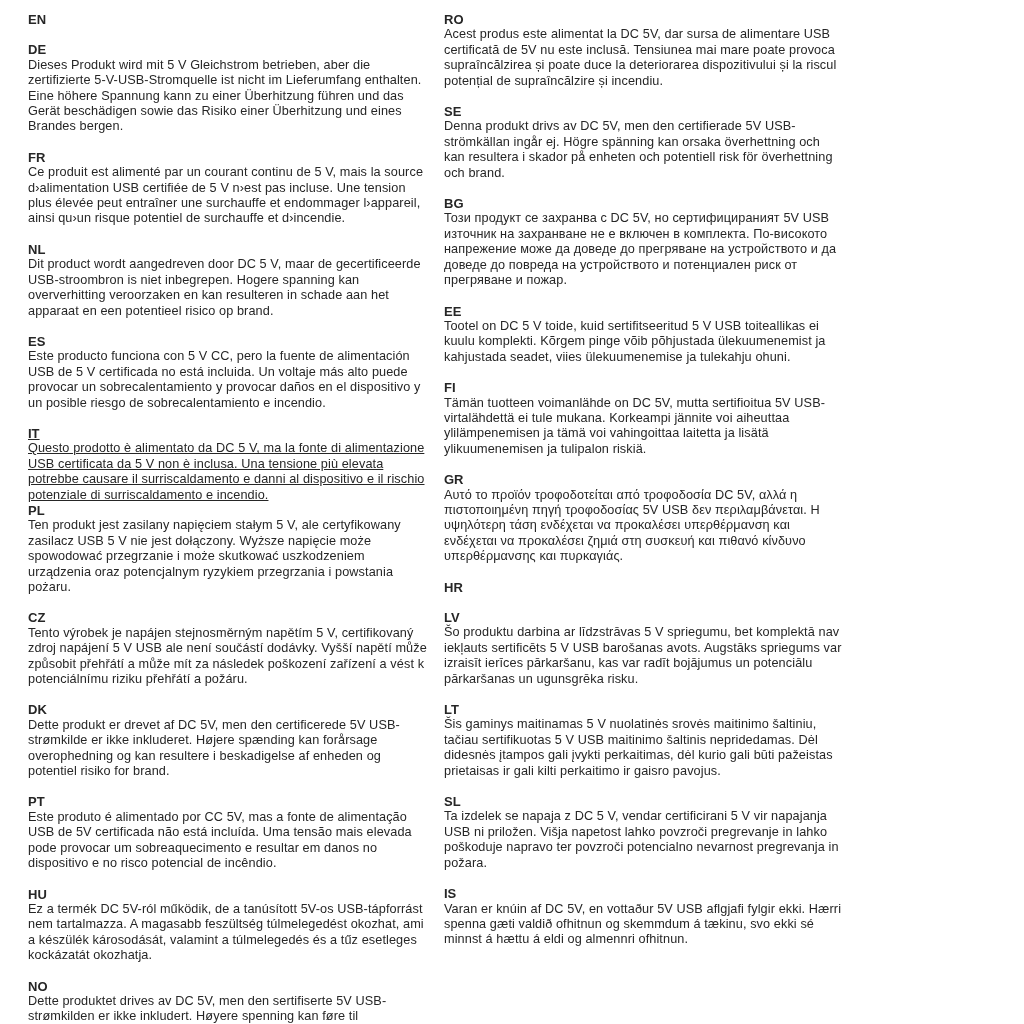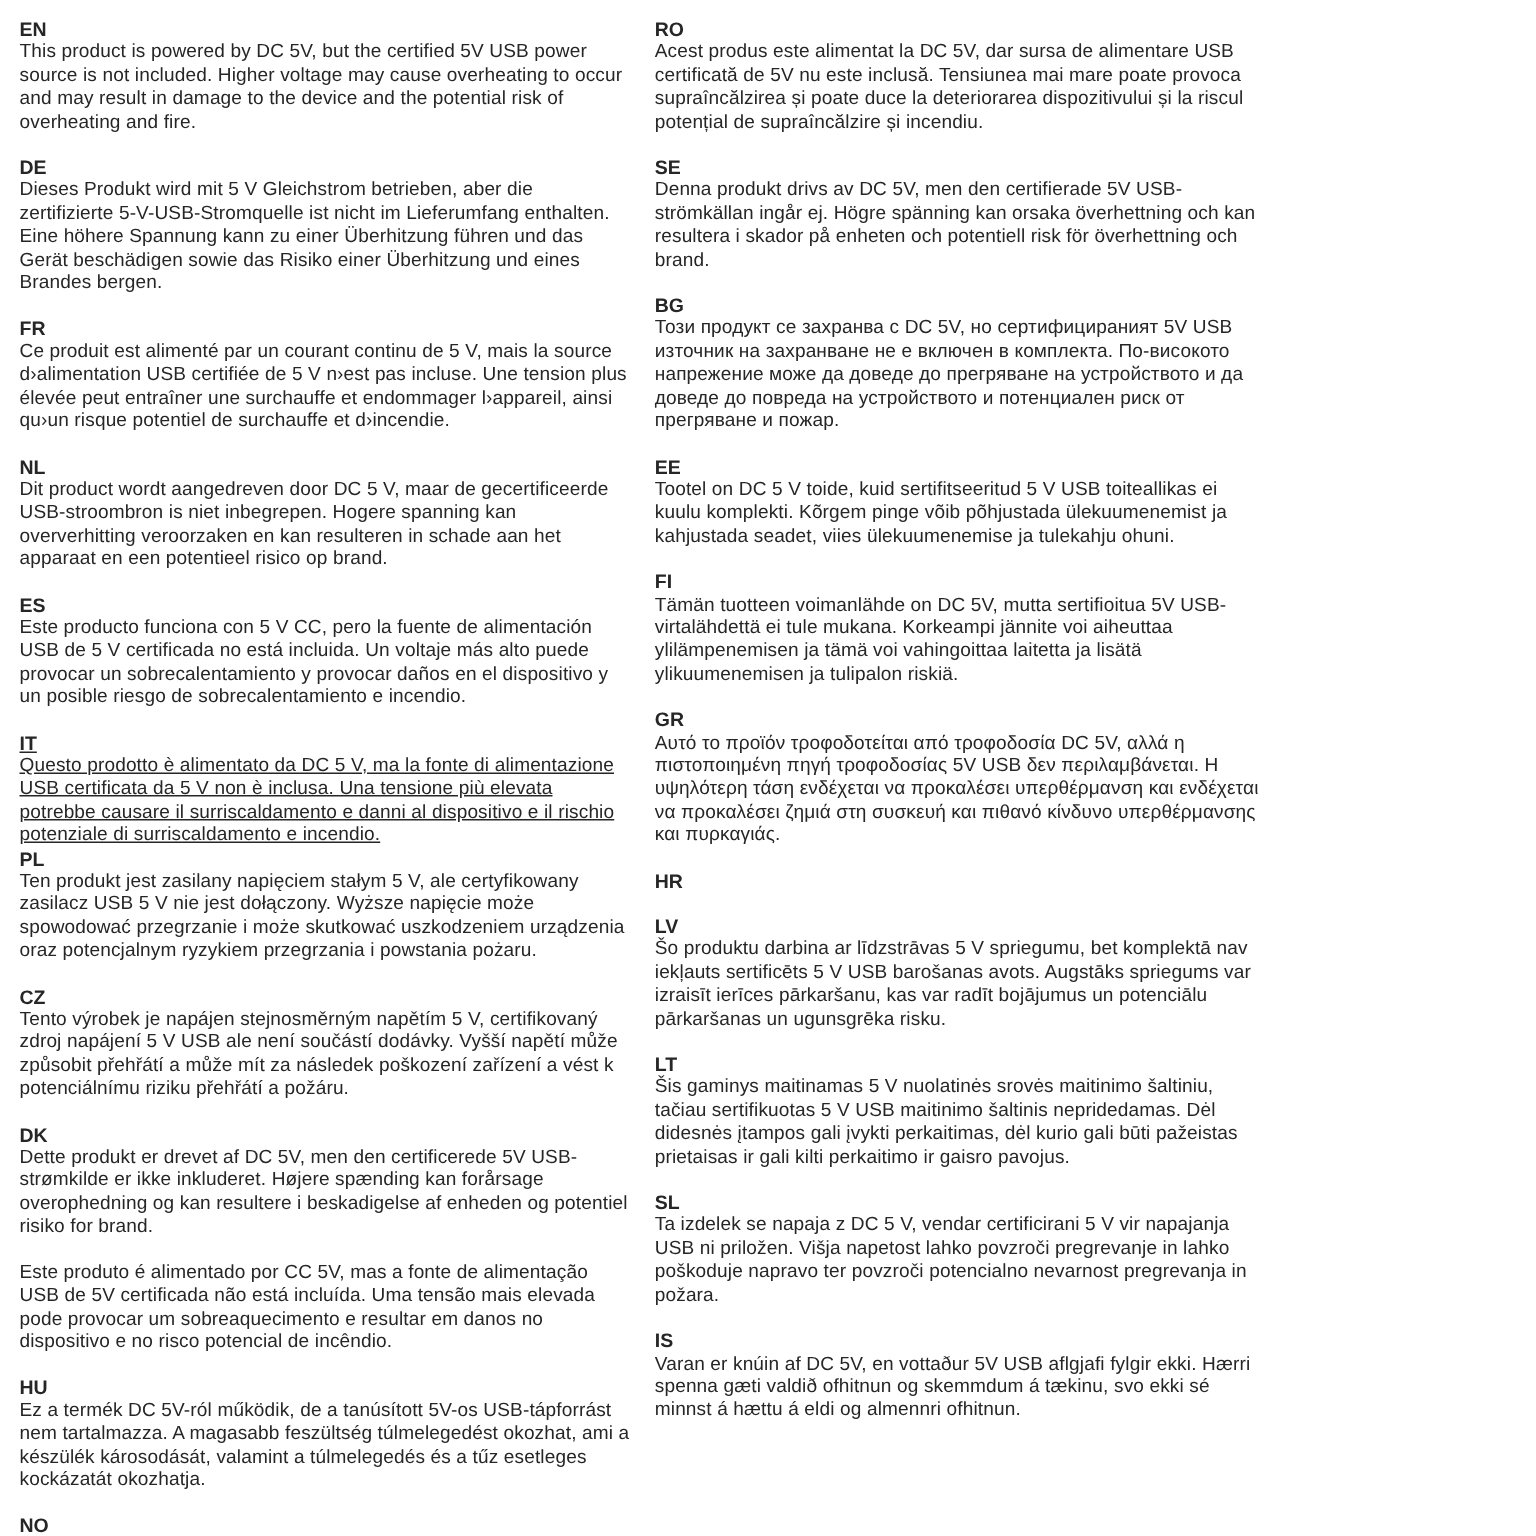--- a/index.html
+++ b/index.html
@@ -4,21 +4,21 @@
 <style>
   html, body {
     margin: 0;
     padding: 0;
     background: #ffffff;
   }
   .page {
     width: 860px;
     height: 1024px;
     box-sizing: border-box;
-    padding: 12px 16px 0 13px;
+    padding: 12px 16px 0 28px;
     display: grid;
     grid-template-columns: 1fr 1fr;
     column-gap: 16px;
     font-family: "Liberation Sans", "DejaVu Sans", sans-serif;
     color: #262626;
     background: #ffffff;
     overflow: hidden;
   }
   .col {
     min-width: 0;
@@ -45,21 +45,20 @@
 </style>
 </head>
 <body>
 
 <div class="page">
 
   <div class="col">
 
     <section class="sec">
       <h3 class="lang-code">EN</h3>
-      <p class="lang-text">This product is powered by DC 5V, but the certified 5V USB power source is not included. Higher voltage may cause overheating to occur and may result in damage to the device and the potential risk of overheating and fire.</p>
     </section>
 
     <section class="sec">
       <h3 class="lang-code">DE</h3>
       <p class="lang-text">Dieses Produkt wird mit 5 V Gleichstrom betrieben, aber die zertifizierte 5-V-USB-Stromquelle ist nicht im Lieferumfang enthalten. Eine höhere Spannung kann zu einer Überhitzung führen und das Gerät beschädigen sowie das Risiko einer Überhitzung und eines Brandes bergen.</p>
     </section>
 
     <section class="sec">
       <h3 class="lang-code">FR</h3>
       <p class="lang-text">Ce produit est alimenté par un courant continu de 5 V, mais la source d›alimentation USB certifiée de 5 V n›est pas incluse. Une tension plus élevée peut entraîner une surchauffe et endommager l›appareil, ainsi qu›un risque potentiel de surchauffe et d›incendie.</p>
@@ -89,20 +88,21 @@
       <h3 class="lang-code">CZ</h3>
       <p class="lang-text">Tento výrobek je napájen stejnosměrným napětím 5 V, certifikovaný zdroj napájení 5 V USB ale není součástí dodávky. Vyšší napětí může způsobit přehřátí a může mít za následek poškození zařízení a vést k potenciálnímu riziku přehřátí a požáru.</p>
     </section>
 
     <section class="sec">
       <h3 class="lang-code">DK</h3>
       <p class="lang-text">Dette produkt er drevet af DC 5V, men den certificerede 5V USB-strømkilde er ikke inkluderet. Højere spænding kan forårsage overophedning og kan resultere i beskadigelse af enheden og potentiel risiko for brand.</p>
     </section>
 
     <section class="sec">
+      <h3 class="lang-code">PT</h3>
       <p class="lang-text">Este produto é alimentado por CC 5V, mas a fonte de alimentação USB de 5V certificada não está incluída. Uma tensão mais elevada pode provocar um sobreaquecimento e resultar em danos no dispositivo e no risco potencial de incêndio.</p>
     </section>
 
     <section class="sec">
       <h3 class="lang-code">HU</h3>
       <p class="lang-text">Ez a termék DC 5V-ról működik, de a tanúsított 5V-os USB-tápforrást nem tartalmazza. A magasabb feszültség túlmelegedést okozhat, ami a készülék károsodását, valamint a túlmelegedés és a tűz esetleges kockázatát okozhatja.</p>
     </section>
 
     <section class="sec">
       <h3 class="lang-code">NO</h3>

